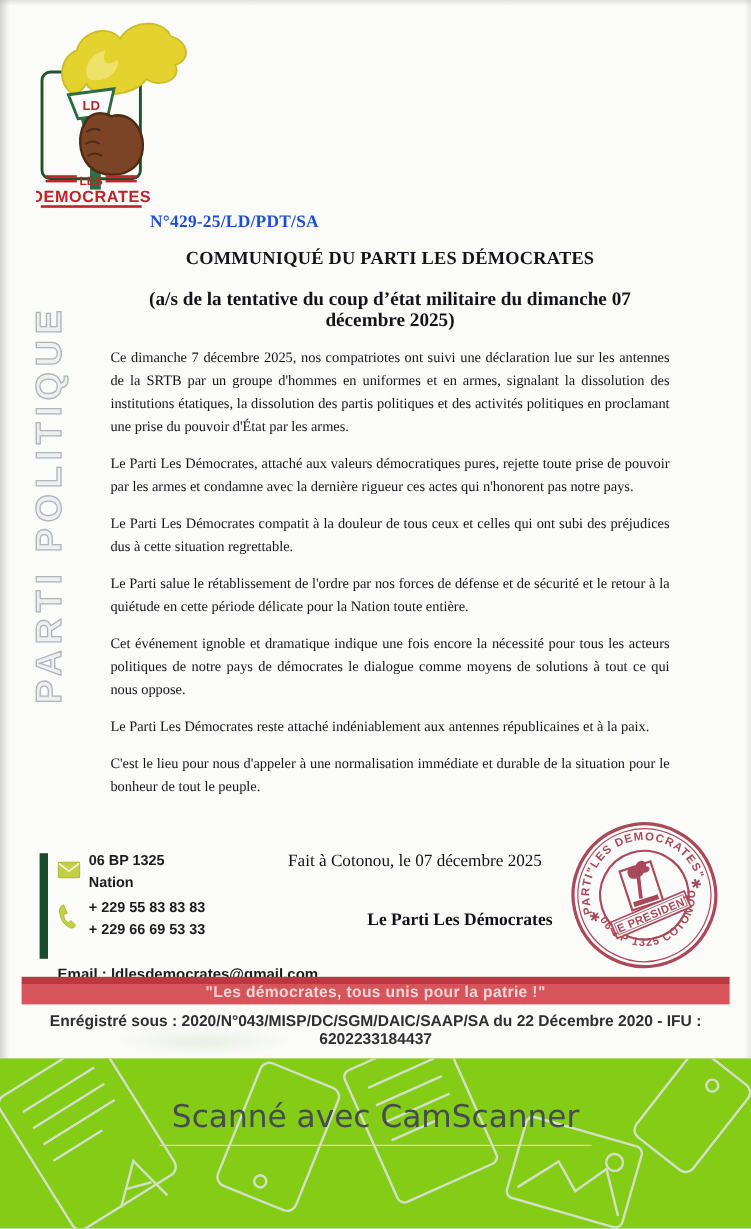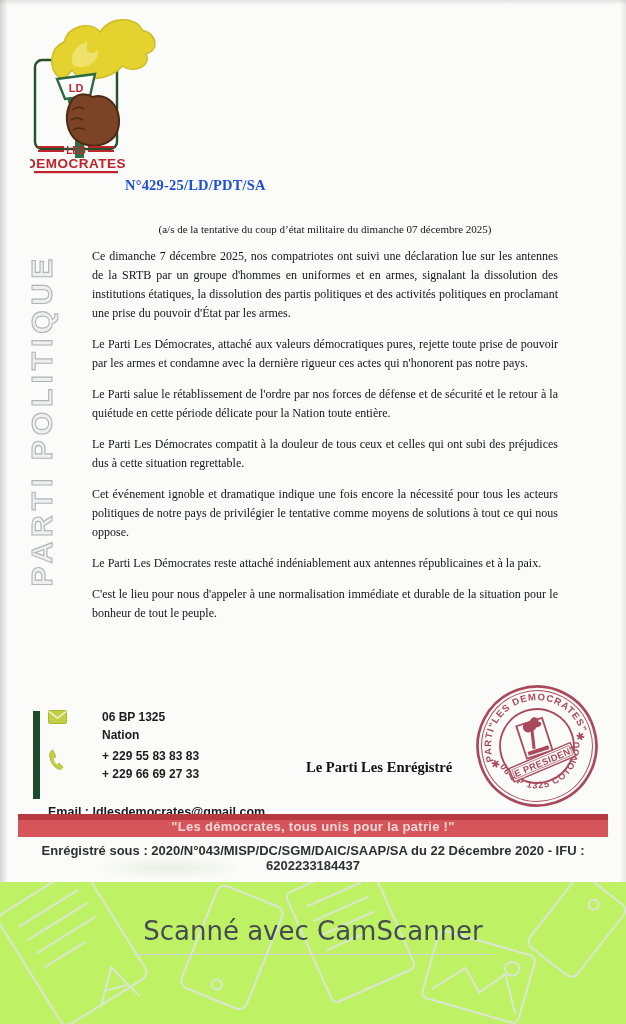--- a/index.html
+++ b/index.html
@@ -24,29 +24,29 @@
     -webkit-text-stroke:1.1px rgba(150,155,162,.72);
   }
 
   
   .logo{position:absolute;left:30px;top:6px;width:133px;height:170px;}
 
   .ref-number{position:absolute;left:90px;top:177px;font-weight:700;font-size:14.5px;color:#1d4ed8;letter-spacing:.2px;margin-left:35px;}
 
   .doc-content{position:absolute;left:92px;top:207px;width:466px;color:#141519;}
   .doc-title{text-align:center;font-weight:700;font-size:15.3px;letter-spacing:.2px;margin:0;}
-  .doc-subtitle{text-align:center;font-weight:400;font-size:11px;margin:16px 0 0 0;}
+  .doc-subtitle{text-align:center;font-weight:700;font-size:16px;margin:16px 0 0 0;}
   .doc-content p.body-par{margin:12px 0 0 0;text-align:justify;font-size:12px;line-height:19px;}
   .doc-content p.body-par:first-of-type{margin-top:15px;}
 
   
   .green-bar{position:absolute;left:33px;top:711px;width:7px;height:88px;background:#1c4a2c;}
   .contact{position:absolute;left:48px;top:708px;font-family:"Liberation Sans",sans-serif;
     font-weight:700;color:#1c1c1e;font-size:12px;line-height:18px;}
-  .contact-row{display:flex;align-items:flex-start;gap:28px;}
+  .contact-row{display:flex;align-items:center;}
   .contact-icon{width:22px;flex:0 0 22px;padding-top:2px;}
   .contact-lines{padding-left:4px;}
   .contact-email{margin-top:20px;font-size:12.5px;}
 
   .place-date{position:absolute;left:240px;top:710px;font-size:14.3px;color:#101116;}
   .signature{position:absolute;left:306px;top:759px;font-size:14.6px;font-weight:700;color:#101116;}
 
   .stamp{position:absolute;left:474px;top:683px;width:126px;height:126px;
     transform:rotate(-18deg);opacity:.92;mix-blend-mode:multiply;color:#a63a4e;}
 
@@ -57,21 +57,21 @@
   .banner span{display:inline-block;margin-top:5px;font-family:"Liberation Sans",sans-serif;
     font-size:13px;font-weight:700;color:#f4d6d7;letter-spacing:.3px;}
 
   .registration{position:absolute;left:0;top:843px;width:626px;text-align:center;
     font-family:"Liberation Sans",sans-serif;font-weight:700;font-size:13px;color:#2e2f31;}
 
   .smudge{position:absolute;left:95px;top:856px;width:150px;height:24px;
     background:radial-gradient(ellipse at center,rgba(150,190,120,.18),rgba(150,190,120,0) 70%);}
 
   
-  .scan-strip{position:absolute;left:0;top:882px;width:626px;height:142px;background:#bef264;overflow:hidden;}
+  .scan-strip{position:absolute;left:0;top:882px;width:626px;height:142px;background:#84cc16;overflow:hidden;}
   .scan-doodles{position:absolute;left:0;top:0;}
   .scanner-note{position:absolute;left:0;top:34px;width:626px;text-align:center;}
   .scanner-note span{display:inline-block;font-family:"DejaVu Sans",sans-serif;
     font-size:26px;color:#474c53;padding:0 10px 8px 10px;border-bottom:1px solid #d4d7da;}
 </style>
 </head>
 <body>
 
 <div class="page">
   <div class="paper"></div>
@@ -109,26 +109,27 @@
       </g>
       <text x="46" y="148" font-family="Liberation Sans, sans-serif" font-size="10" font-weight="bold" fill="#c0242b" text-anchor="middle">LES</text>
       <text x="46" y="162" font-family="Liberation Sans, sans-serif" font-size="13.5" font-weight="bold" fill="#c0242b" text-anchor="middle" letter-spacing="0.5">DEMOCRATES</text>
       <rect x="4" y="165" width="84" height="2.2" fill="#c0242b"></rect>
     </svg>
   </div>
 
   <div class="ref-number">N°429-25/LD/PDT/SA</div>
 
   <div class="doc-content">
+    <p class="doc-title">COMMUNIQUÉ DU PARTI LES DÉMOCRATES</p>
     <p class="doc-subtitle">(a/s de la tentative du coup d’état militaire du dimanche 07 décembre 2025)</p>
     <p class="body-par">Ce dimanche 7 décembre 2025, nos compatriotes ont suivi une déclaration lue sur les antennes de la SRTB par un groupe d'hommes en uniformes et en armes, signalant la dissolution des institutions étatiques, la dissolution des partis politiques et des activités politiques en proclamant une prise du pouvoir d'État par les armes.</p>
     <p class="body-par">Le Parti Les Démocrates, attaché aux valeurs démocratiques pures, rejette toute prise de pouvoir par les armes et condamne avec la dernière rigueur ces actes qui n'honorent pas notre pays.</p>
+    <p class="body-par">Le Parti Les Démocrates compatit à la douleur de tous ceux et celles qui ont subi des préjudices dus à cette situation regrettable.</p>
     <p class="body-par">Le Parti salue le rétablissement de l'ordre par nos forces de défense et de sécurité et le retour à la quiétude en cette période délicate pour la Nation toute entière.</p>
-    <p class="body-par">Le Parti Les Démocrates compatit à la douleur de tous ceux et celles qui ont subi des préjudices dus à cette situation regrettable.</p>
-    <p class="body-par">Cet événement ignoble et dramatique indique une fois encore la nécessité pour tous les acteurs politiques de notre pays de privilégier le tentative comme moyens de solutions à tout ce qui nous oppose.</p>
+    <p class="body-par">Cet événement ignoble et dramatique indique une fois encore la nécessité pour tous les acteurs politiques de notre pays de démocrates le dialogue comme moyens de solutions à tout ce qui nous oppose.</p>
     <p class="body-par">Le Parti Les Démocrates reste attaché indéniablement aux antennes républicaines et à la paix.</p>
     <p class="body-par">C'est le lieu pour nous d'appeler à une normalisation immédiate et durable de la situation pour le bonheur de tout le peuple.</p>
   </div>
 
   <div class="green-bar"></div>
   <div class="contact">
     <div class="contact-row">
       <span class="contact-icon">
         <svg width="19" height="14" viewBox="0 0 19 14">
           <rect x="0.5" y="0.5" width="18" height="13" rx="1.5" fill="#c3cf44" stroke="#aab836"></rect>
@@ -141,27 +142,28 @@
       </span>
     </div>
     <div class="contact-row" style="margin-top:3px;">
       <span class="contact-icon">
         <svg width="16" height="22" viewBox="0 0 16 22">
           <path d="M5,1 C2,2 1,5 2,9 C3,14 6,18 10,20 C12,21 14,20 15,18 L11,14 L9,16 C7,15 5,12 5,9 L8,8 Z" fill="#c3cf44" stroke="#aab836" stroke-width="0.8"></path>
         </svg>
       </span>
       <span class="contact-lines">
         <span>+ 229 55 83 83 83</span><br>
-        <span>+ 229 66 69 27 33</span>
+        <span>+ 229 66 69 53 33</span>
       </span>
     </div>
     <div class="contact-email">Email : ldlesdemocrates@gmail.com</div>
   </div>
 
-  <div class="signature">Le Parti Les Enrégistré</div>
+  <div class="place-date">Fait à Cotonou, le 07 décembre 2025</div>
+  <div class="signature">Le Parti Les Démocrates</div>
 
   <div class="stamp">
     <svg width="126" height="126" viewBox="0 0 140 140">
       <defs>
         <path id="arcTop" d="M 19 70 A 51 51 0 0 1 121 70" fill="none"></path>
         <path id="arcBottom" d="M 23 70 A 47 47 0 0 0 117 70" fill="none"></path>
       </defs>
       <circle cx="70" cy="70" r="66" fill="none" stroke="currentColor" stroke-width="3"></circle>
       <circle cx="70" cy="70" r="61.5" fill="none" stroke="currentColor" stroke-width="1.1"></circle>
       <circle cx="70" cy="70" r="41" fill="none" stroke="currentColor" stroke-width="2"></circle>

